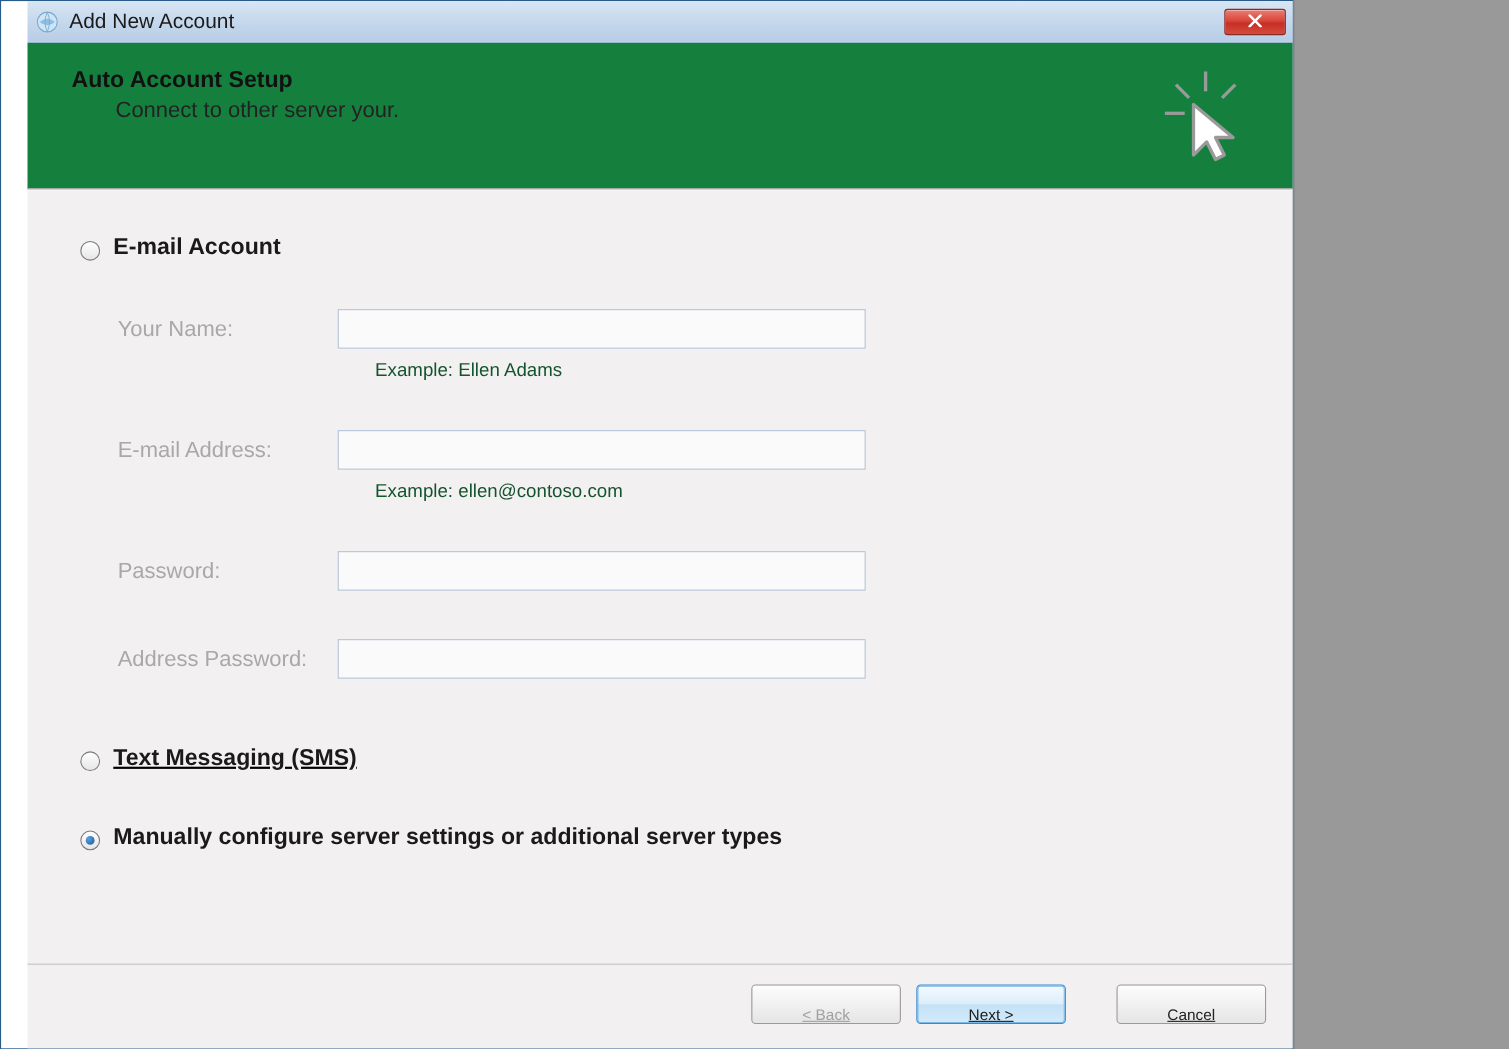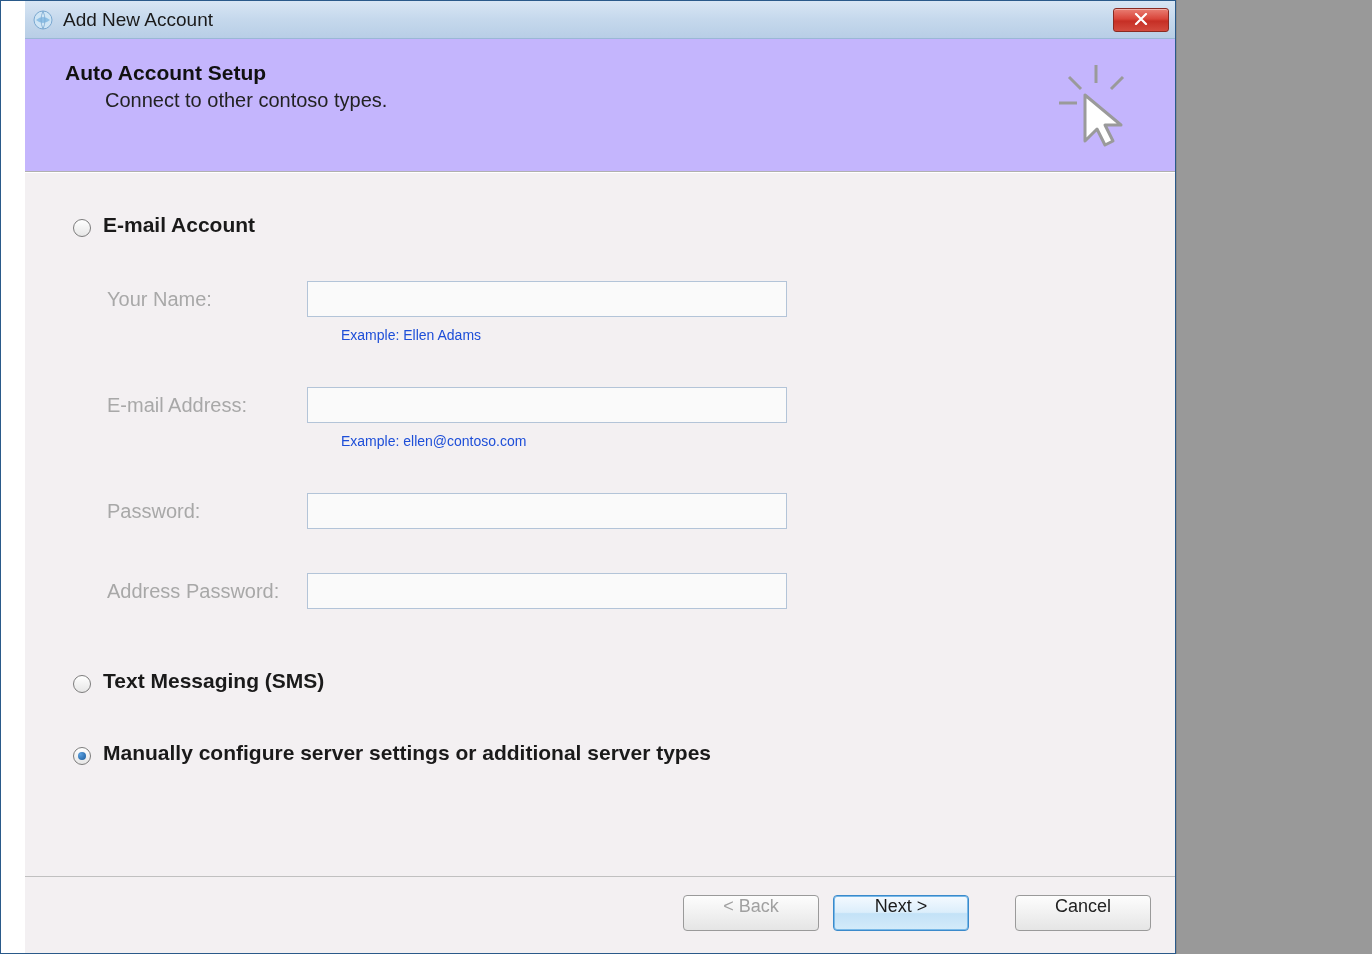--- a/index.html
+++ b/index.html
@@ -46,21 +46,21 @@
     align-items: center;
     justify-content: center;
     color: #fff;
     font-weight: bold;
     font-size: 14px;
     cursor: pointer;
     box-shadow: inset 0 1px 0 rgba(255,255,255,0.4);
   }
   
   .header-panel {
-    background: #c4b5fd;
+    background: #15803d;
     padding: 22px 34px 20px 40px;
     border-bottom: 1px solid #b0b0b0;
     position: relative;
     display: flex;
     align-items: flex-start;
   }
   .header-text { flex: 1; }
   .header-text h1 {
     margin: 0 0 4px 0;
     font-size: 21px;
@@ -136,47 +136,48 @@
   }
   .form-input:disabled {
     background: #fafafa;
   }
   .hint-row {
     display: flex;
     margin-bottom: 28px;
   }
   .hint-spacer { width: 234px; }
   .hint-text {
-    font-size: 14px;
-    color: #1d4ed8;
-  }
-  .radio-block-sms { margin-top: 24px; margin-bottom: 48px; }
+    font-size: 17px;
+    color: #14532d;
+  }
+  .radio-block-sms { margin-top: 24px; margin-bottom: 48px; text-decoration: underline; }
   .radio-block-manual { margin-bottom: 30px; margin-top: 40px; }
   
   .footer-panel {
     border-top: 1px solid #c0c0c0;
     background: #f3f0f2;
     padding: 18px 24px 22px 24px;
     display: flex;
     justify-content: flex-end;
     gap: 14px;
   }
   .btn {
     min-width: 136px;
     height: 36px;
     border: 1px solid #9a9a9a;
     border-radius: 4px;
     background: linear-gradient(to bottom, #fdfdfd, #e5e5e5);
-    font-size: 18px;
+    font-size: 14px;
     color: #222;
     cursor: pointer;
     display: flex;
-    align-items: flex-start;
+    align-items: flex-end;
     justify-content: center;
     padding: 0 18px;
+    text-decoration: underline;
   }
   .btn.disabled {
     color: #a0a0a0;
     cursor: default;
   }
   .btn.primary {
     border: 1px solid #3a8acb;
     background: linear-gradient(to bottom, #f4faff 0%, #dceefb 48%, #c3e2f7 52%, #d4ebfa 100%);
     box-shadow: 0 0 0 1px #79b9e8 inset;
     color: #1a1a1a;
@@ -203,21 +204,21 @@
         <svg width="14" height="12" viewBox="0 0 14 12">
           <path d="M2 1 L12 11 M12 1 L2 11" stroke="#fff" stroke-width="2.2" stroke-linecap="round"></path>
         </svg>
       </span>
     </div>
   </div>
 
   <div class="header-panel">
     <div class="header-text">
       <h1>Auto Account Setup</h1>
-      <p>Connect to other contoso types.</p>
+      <p>Connect to other server your.</p>
     </div>
     <div class="header-icon">
       <svg viewBox="0 0 90 90" fill="none" stroke="#9a9a9a" stroke-width="3">
         <line x1="45" y1="4" x2="45" y2="22"></line>
         <line x1="18" y1="16" x2="30" y2="28"></line>
         <line x1="72" y1="16" x2="60" y2="28"></line>
         <line x1="8" y1="42" x2="26" y2="42"></line>
         <path d="M34 34 L34 80 L46 68 L54 84 L62 80 L54 64 L70 64 Z" fill="#fff" stroke="#9a9a9a" stroke-width="3" stroke-linejoin="round"></path>
       </svg>
     </div>

